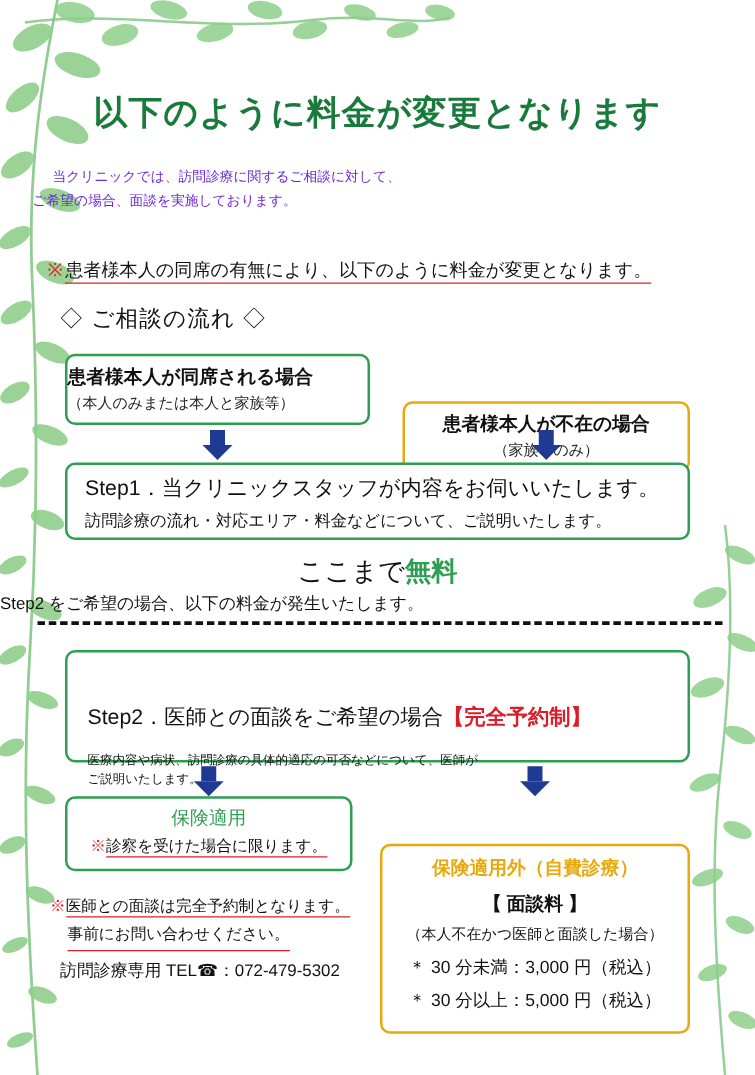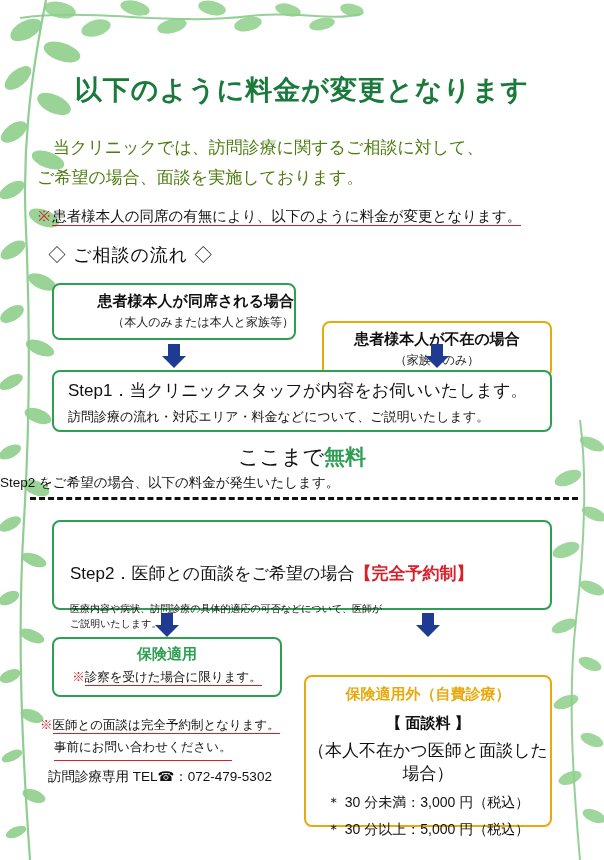--- a/index.html
+++ b/index.html
@@ -56,26 +56,26 @@
     width: 604px;
     text-align: center;
     font-size: 27px;
     font-weight: bold;
     color: #1a7a3c;
     letter-spacing: 1px;
   }
 
   .intro {
     position: absolute;
-    left: 37px;
+    left: 26px;
     top: 133px;
     width: 530px;
-    font-size: 17px;
+    font-size: 11px;
     line-height: 1.75;
-    color: #4d7c0f;
+    color: #6d28d9;
   }
   .intro .ln1 { display:block; text-indent: 16px; }
   .intro .ln2 { display:block; }
 
   .note-red {
     position: absolute;
     left: 38px;
     top: 205px;
     width: 540px;
     font-size: 14.5px;
@@ -105,21 +105,21 @@
     background: #ffffff;
   }
   .box.green { border: 2px solid #2e9e52; }
   .box.yellow { border: 2px solid #e8a90e; margin-top: 38px; }
 
   .case-left {
     left: 52px;
     top: 283px;
     width: 244px;
     height: 57px;
-    text-align: right;
+    text-align: left;
   }
   .case-right {
     left: 322px;
     top: 283px;
     width: 230px;
     height: 57px;
     text-align: center;
   }
   .case-title {
     font-size: 15px;
@@ -230,21 +230,21 @@
 
   .ins-left {
     left: 52px;
     top: 637px;
     width: 230px;
     height: 60px;
     text-align: center;
   }
   .ins-left .hd {
     font-size: 15px;
-    font-weight: bold;
+    font-weight: normal;
     color: #2e9e52;
     margin-top: 6px;
   }
   .ins-left .rl {
     font-size: 12.5px;
     color: #111;
     margin-top: 5px;
     display: inline-block;
   }
   .ins-left .rl .mark { color: #d9202a; }
@@ -263,21 +263,21 @@
     color: #e8a90e;
     margin-top: 8px;
   }
   .ins-right .fee-label {
     font-size: 15px;
     font-weight: bold;
     color: #111;
     margin-top: 10px;
   }
   .ins-right .cond {
-    font-size: 17px;
+    font-size: 12px;
     color: #111;
     margin-top: 6px;
   }
   .ins-right .price {
     font-size: 14px;
     color: #111;
     margin-top: 9px;
   }
 
   .footnote {

